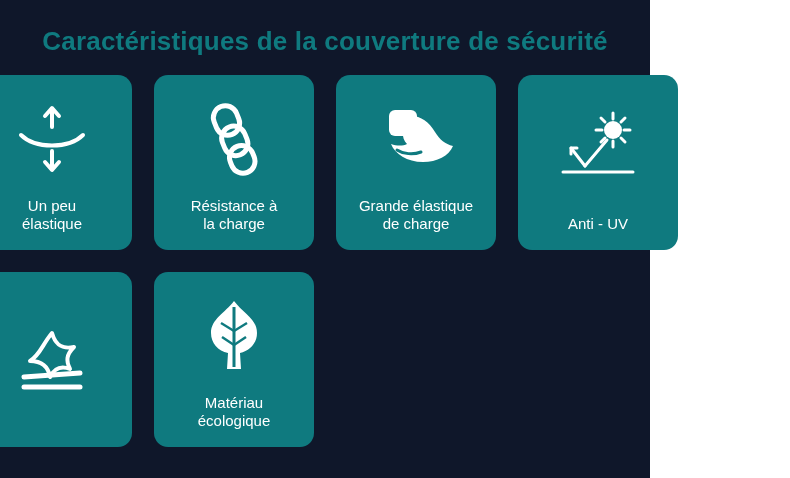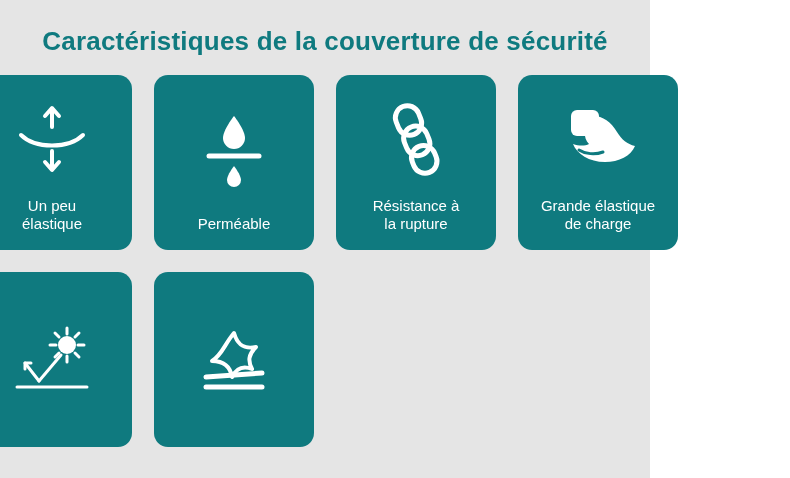--- a/index.html
+++ b/index.html
@@ -7,21 +7,21 @@
     width: 790px;
     height: 478px;
     background: #ffffff;
     font-family: "Liberation Sans", sans-serif;
     overflow: hidden;
   }
   #page {
     position: relative;
     width: 650px;
     height: 478px;
-    background: #e5e5e5;
+    background: #0f172a;
   }
   #title {
     text-align: center;
     font-size: 26px;
     font-weight: bold;
     color: #0f7a7f;
     letter-spacing: 0.2px;
     padding-top: 26px;
     line-height: 1.2;
   }
@@ -79,43 +79,33 @@
           <path d="M32 13 L39 5 L46 13" fill="none"></path>
           <path d="M8 32 C 22 46, 56 46, 70 32"></path>
           <path d="M39 66 L39 48"></path>
           <path d="M32 59 L39 67 L46 59" fill="none"></path>
         </svg>
       </div>
       <div class="card-label">Un peu
 élastique</div>
     </div>
 
-    <div class="card">
-      <div class="icon-wrap">
-        <svg width="70" height="80" viewBox="0 0 70 80" fill="none" stroke="#ffffff" stroke-width="4" stroke-linecap="round" stroke-linejoin="round">
-          <path d="M35 8 C 35 8, 24 22, 24 30 a 11 11 0 0 0 22 0 C 46 22, 35 8, 35 8 Z" fill="#ffffff" stroke="none"></path>
-          <path d="M10 48 L60 48" stroke-width="5"></path>
-          <path d="M35 58 C 35 58, 28 67, 28 72 a 7 7 0 0 0 14 0 C 42 67, 35 58, 35 58 Z" fill="#ffffff" stroke="none"></path>
-        </svg>
-      </div>
-      <div class="card-label">Perméable</div>
-    </div>
 
     <div class="card">
       <div class="icon-wrap">
         <svg width="64" height="78" viewBox="0 0 64 78" fill="none" stroke="#ffffff" stroke-width="5" stroke-linecap="round" stroke-linejoin="round">
           <g transform="rotate(-22 32 39)">
             <rect x="20" y="4" width="24" height="30" rx="12"></rect>
             <rect x="20" y="26" width="24" height="30" rx="12"></rect>
             <rect x="20" y="47" width="24" height="28" rx="12"></rect>
           </g>
         </svg>
       </div>
       <div class="card-label">Résistance à
-la rupture</div>
+la charge</div>
     </div>
 
 
     <div class="card">
       <div class="icon-wrap">
         <svg width="82" height="74" viewBox="0 0 82 74" fill="#ffffff" stroke="none">
           <path d="M20 8 h16 a6 6 0 0 1 6 6 v14 a6 6 0 0 1 -6 6 h-16 a6 6 0 0 1 -6 -6 v-14 a6 6 0 0 1 6 -6 z"></path>
           <path d="M36 14 c 10 0, 18 6, 24 16 c 5 8, 10 12, 18 14 c -4 10, -16 16, -30 16 c -16 0, -28 -8, -32 -18 c 6 2, 12 2, 16 0 c -6 -6, -6 -16, 4 -28 z"></path>
           <path d="M22 48 c 6 4, 16 5, 24 2" fill="none" stroke="#0f7a7f" stroke-width="3" stroke-linecap="round"></path>
         </svg>
@@ -137,27 +127,42 @@
             <path d="M66 28 L70 32"></path>
             <path d="M70 8 L66 12"></path>
             <path d="M50 28 L46 32"></path>
           </g>
           <path d="M52 30 L30 56"></path>
           <path d="M30 56 L16 38"></path>
           <path d="M16 44 L16 38 L22 38"></path>
           <path d="M8 62 L78 62" stroke-width="3"></path>
         </svg>
       </div>
+      <div class="card-label">Anti - UV</div>
     </div>
 
     <div class="card">
       <div class="icon-wrap">
         <svg width="80" height="76" viewBox="0 0 80 76" fill="none" stroke="#ffffff" stroke-width="4" stroke-linecap="round" stroke-linejoin="round">
           <path d="M40 8 C 44 22, 52 24, 62 22 C 54 30, 54 36, 58 44 C 48 40, 42 44, 38 52 C 36 40, 28 36, 18 36 C 28 30, 30 20, 40 8 Z"></path>
           <path d="M12 52 L68 48" stroke-width="5"></path>
           <path d="M12 62 L68 62" stroke-width="5"></path>
         </svg>
       </div>
     </div>
 
+    <div class="card">
+      <div class="icon-wrap">
+        <svg width="66" height="78" viewBox="0 0 66 78" fill="#ffffff" stroke="none">
+          <path d="M33 4 C 24 16, 10 22, 10 36 c 0 10, 7 18, 17 20 l -1 16 h 14 l -1 -16 c 10 -2, 17 -10, 17 -20 C 56 22, 42 16, 33 4 Z"></path>
+          <path d="M33 10 L33 70" stroke="#0f7a7f" stroke-width="3"></path>
+          <path d="M33 34 L20 26" stroke="#0f7a7f" stroke-width="2.5"></path>
+          <path d="M33 34 L46 26" stroke="#0f7a7f" stroke-width="2.5"></path>
+          <path d="M33 48 L21 40" stroke="#0f7a7f" stroke-width="2.5"></path>
+          <path d="M33 48 L45 40" stroke="#0f7a7f" stroke-width="2.5"></path>
+        </svg>
+      </div>
+      <div class="card-label">Matériau
+écologique</div>
+    </div>
 
   </div>
 </div>
 
 </body></html>

